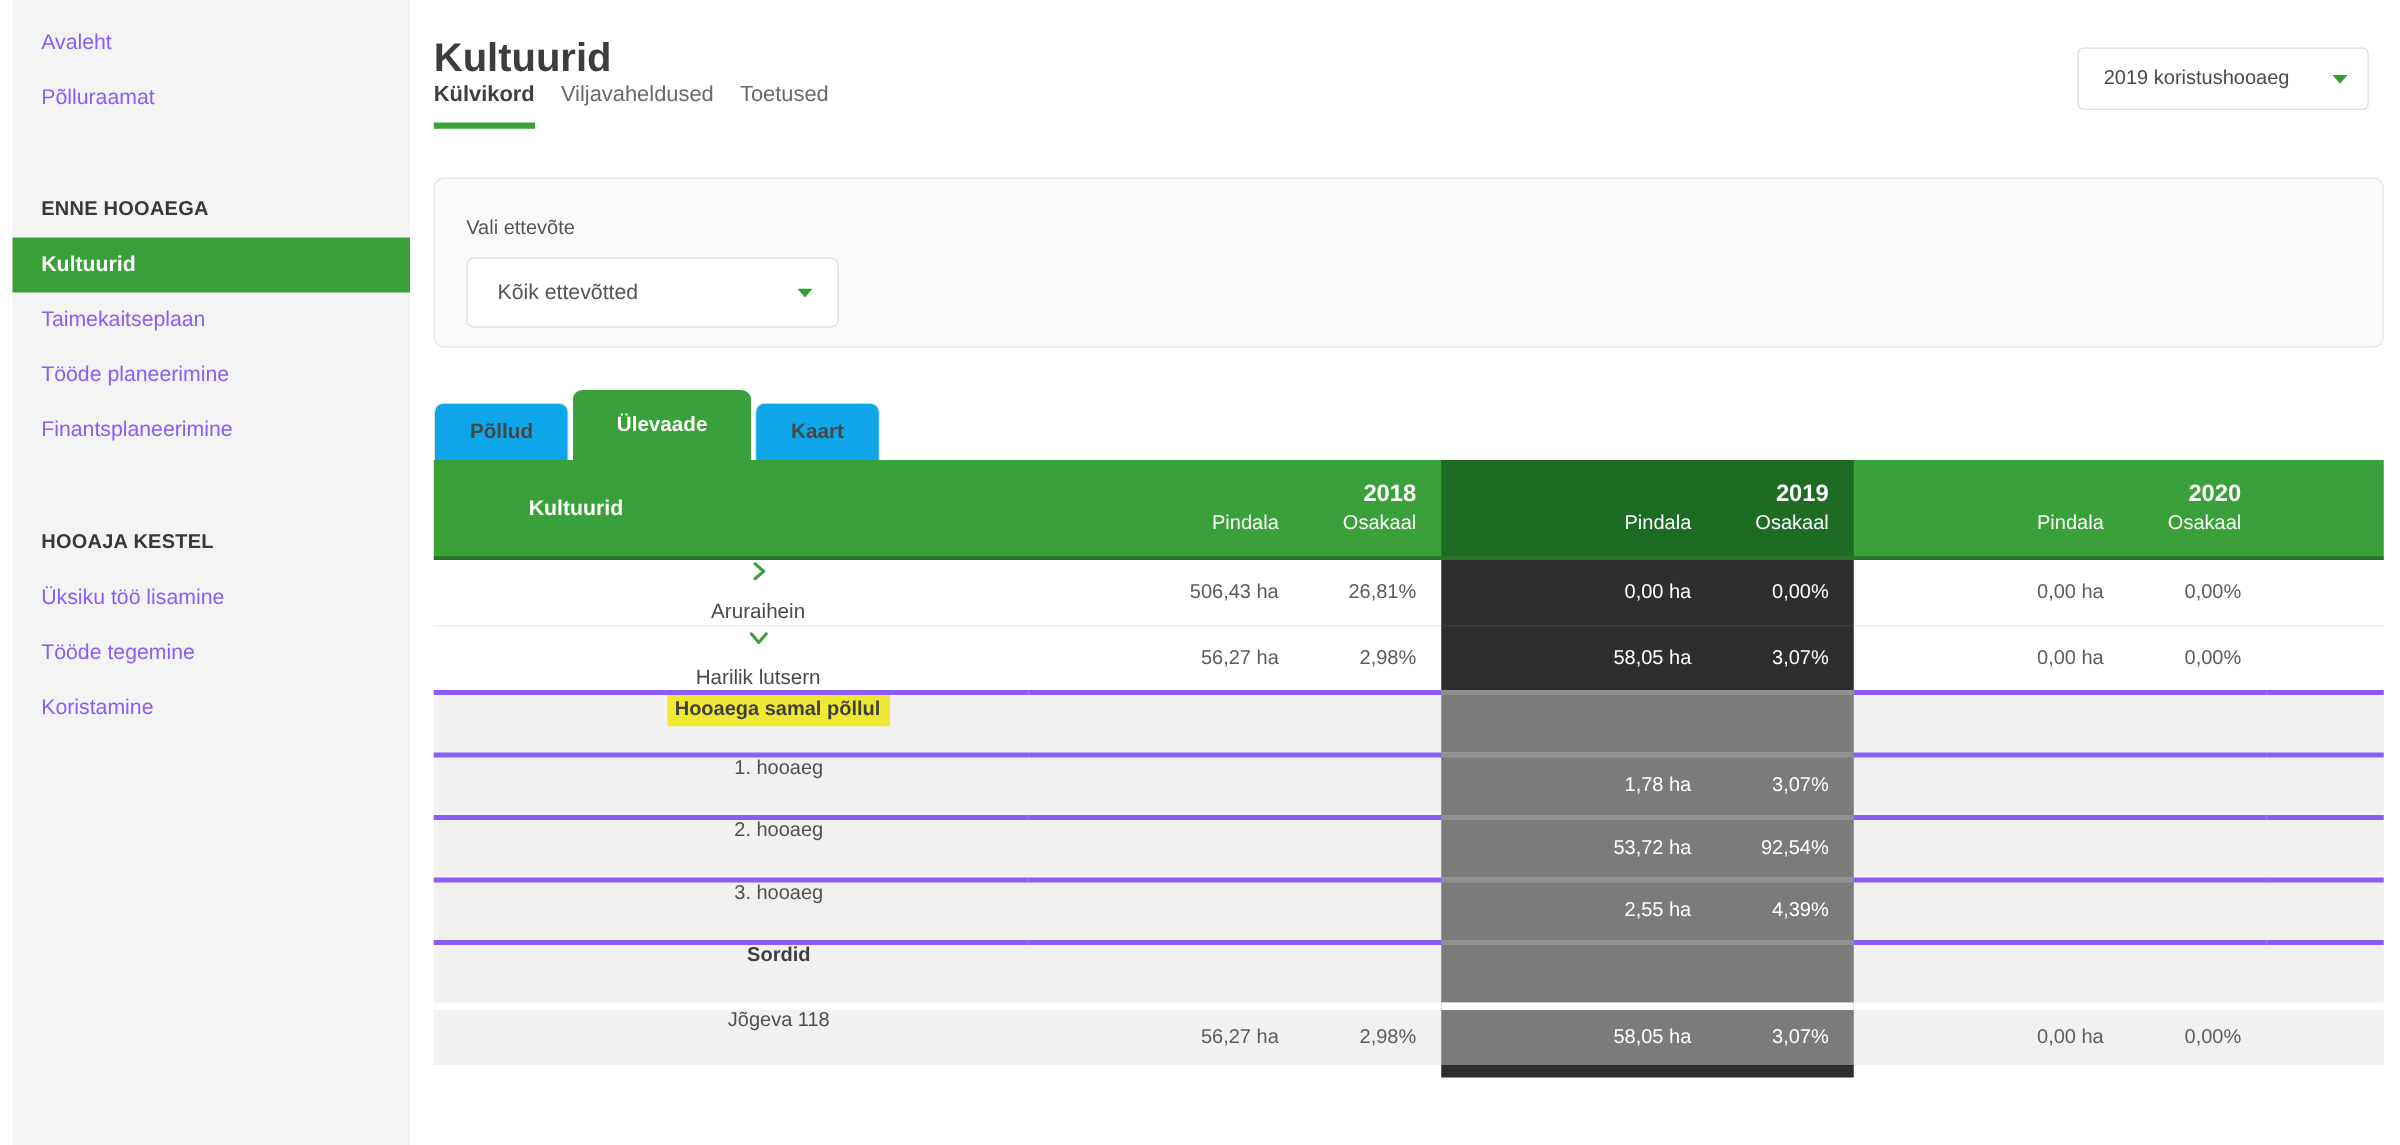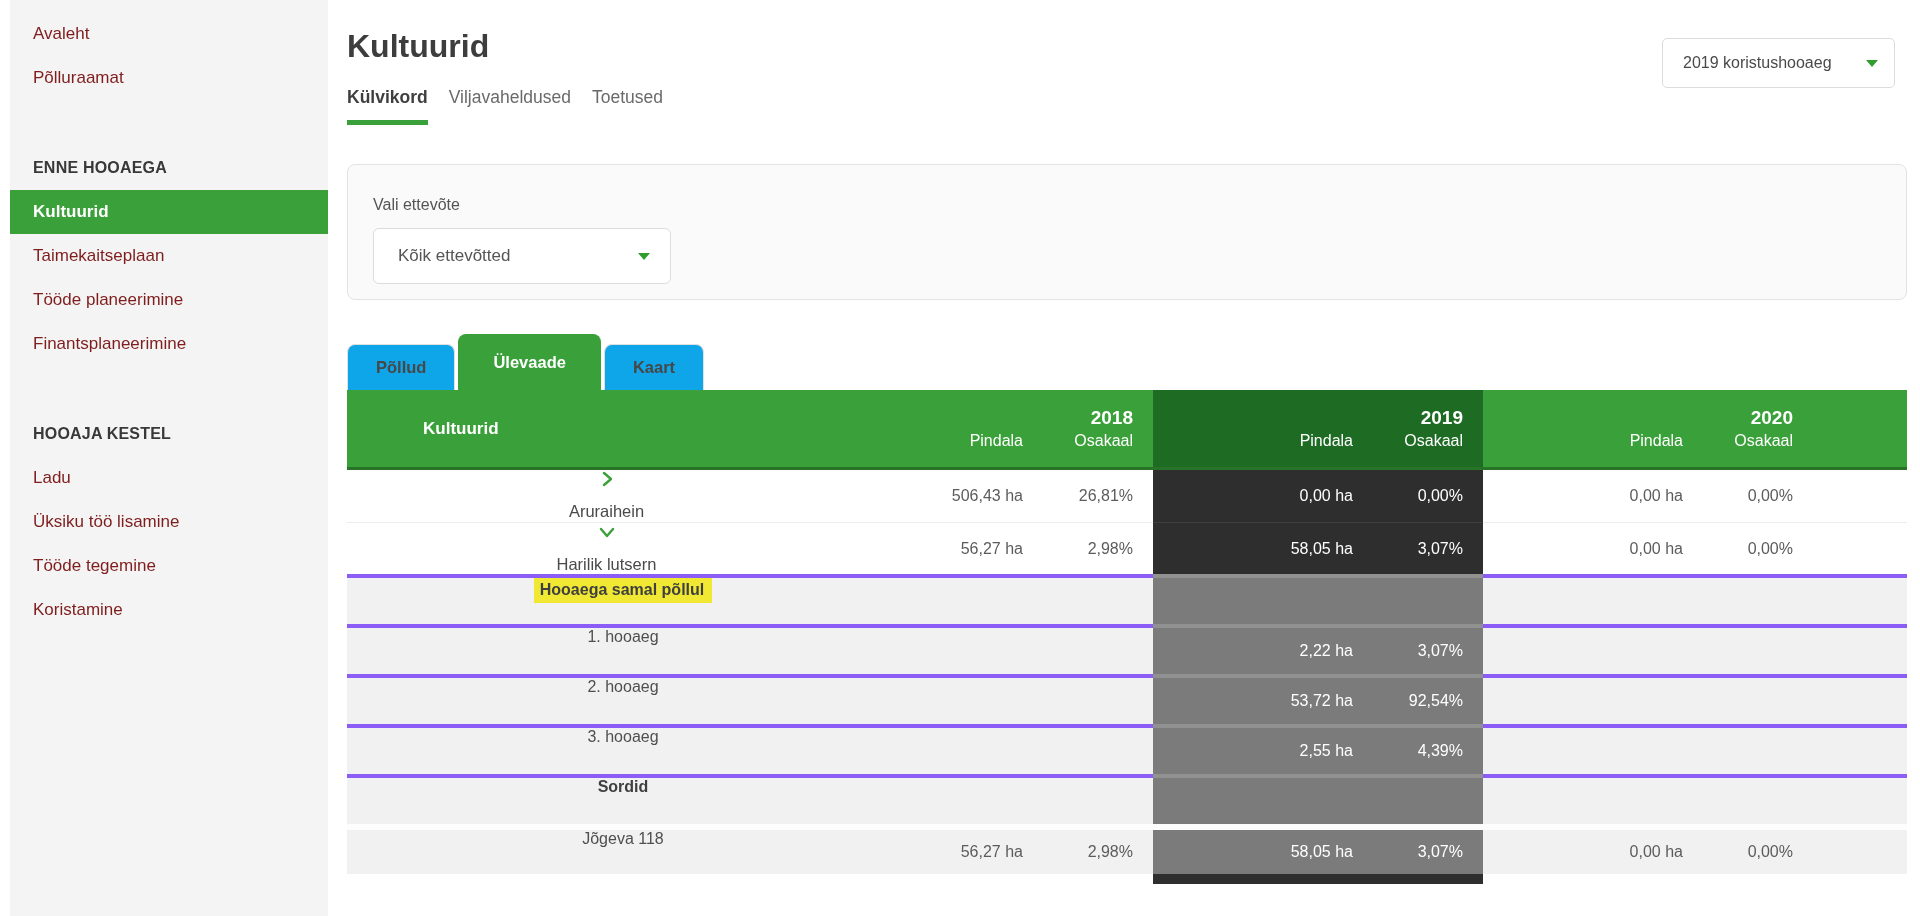--- a/index.html
+++ b/index.html
@@ -3,39 +3,39 @@
 <meta charset="utf-8">
 <style>
   * { box-sizing: border-box; margin: 0; padding: 0; }
   html,body { width:1920px; height:916px; overflow:hidden; background:#ffffff;
     font-family:"Liberation Sans", sans-serif; -webkit-font-smoothing:antialiased; }
 
   
   .sidebar { position:absolute; left:10px; top:0; width:318px; height:916px;
     background:#f4f4f4; padding-top:12px; }
   .side-link { height:44px; line-height:44px; padding-left:23px; font-size:17px;
-    color:#7f1d1d; white-space:nowrap; cursor:pointer; }
+    color:#8b5cf6; white-space:nowrap; cursor:pointer; }
   .side-section { height:44px; line-height:44px; padding-left:23px; font-size:16px;
     font-weight:700; color:#383838; margin-top:46px; letter-spacing:.2px; }
   .side-link.active { background:#3aa039; color:#ffffff; font-weight:700; }
 
   
   .main { position:absolute; left:347px; top:0; width:1560px; height:916px; }
 
   .page-title { margin-top:28px; font-size:32px; font-weight:700; color:#3d3d3d; }
 
   .season-select { position:absolute; top:38px; right:12px; height:50px; min-width:233px;
     background:#fff; border:1px solid #dcdcdc; border-radius:5px; display:flex;
     align-items:center; justify-content:space-between; padding:0 16px 0 20px;
     font-size:16px; color:#4a4a4a; cursor:pointer; gap:12px; }
 
   .caret-down { width:0; height:0; border-left:6px solid transparent;
     border-right:6px solid transparent; border-top:7px solid #2f9e2f; }
 
-  .nav-tabs { display:flex; gap:21px; margin-top:22px; font-size:17.5px;align-items:center; }
+  .nav-tabs { display:flex; gap:21px; font-size:17.5px;align-items:center; }
   .ntab { padding-bottom:12px; color:#6a6a6a; cursor:pointer; border-bottom:5px solid transparent; }
   .ntab.active { color:#3f3f3f; font-weight:700; border-bottom-color:#3aa039; }
 
   .filter-panel { margin-top:39px; height:136px; background:#fafafa;
     border:1px solid #e3e3e3; border-radius:8px; padding:31px 0 0 25px; }
   .filter-label { font-size:16px; color:#555; }
   .filter-dd { margin-top:14px; width:298px; height:56px; background:#fff;
     border:1px solid #dcdcdc; border-radius:6px; display:flex; align-items:center;
     justify-content:space-between; padding:0 20px 0 24px; font-size:17px;
     color:#555; cursor:pointer; }
@@ -95,21 +95,20 @@
 
 <div class="sidebar">
     <div class="side-link">Avaleht</div>
     <div class="side-link">Põlluraamat</div>
     <div class="side-section">ENNE HOOAEGA</div>
     <div class="side-link active">Kultuurid</div>
     <div class="side-link">Taimekaitseplaan</div>
     <div class="side-link">Tööde planeerimine</div>
     <div class="side-link">Finantsplaneerimine</div>
     <div class="side-section">HOOAJA KESTEL</div>
-    <div class="side-link">Ladu</div>
     <div class="side-link">Üksiku töö lisamine</div>
     <div class="side-link">Tööde tegemine</div>
     <div class="side-link">Koristamine</div>
   </div>
 
 <div class="main">
   <div class="page-title">Kultuurid</div>
 
   <div class="season-select">
     <span>2019 koristushooaeg</span>
@@ -227,21 +226,21 @@
         </div>
         <div class="row row-sub">
           <div class="cell name">
             <span class="sub-name">1. hooaeg</span>
           </div>
           <div class="cell ygroup">
             <span class="col-pindala"></span>
             <span class="col-osakaal"></span>
           </div>
           <div class="cell ygroup band">
-            <span class="col-pindala">2,22 ha</span>
+            <span class="col-pindala">1,78 ha</span>
             <span class="col-osakaal">3,07%</span>
           </div>
           <div class="cell ygroup">
             <span class="col-pindala"></span>
             <span class="col-osakaal"></span>
           </div>
           <div class="cell fill"></div>
         </div>
         <div class="row row-sub">
           <div class="cell name">

